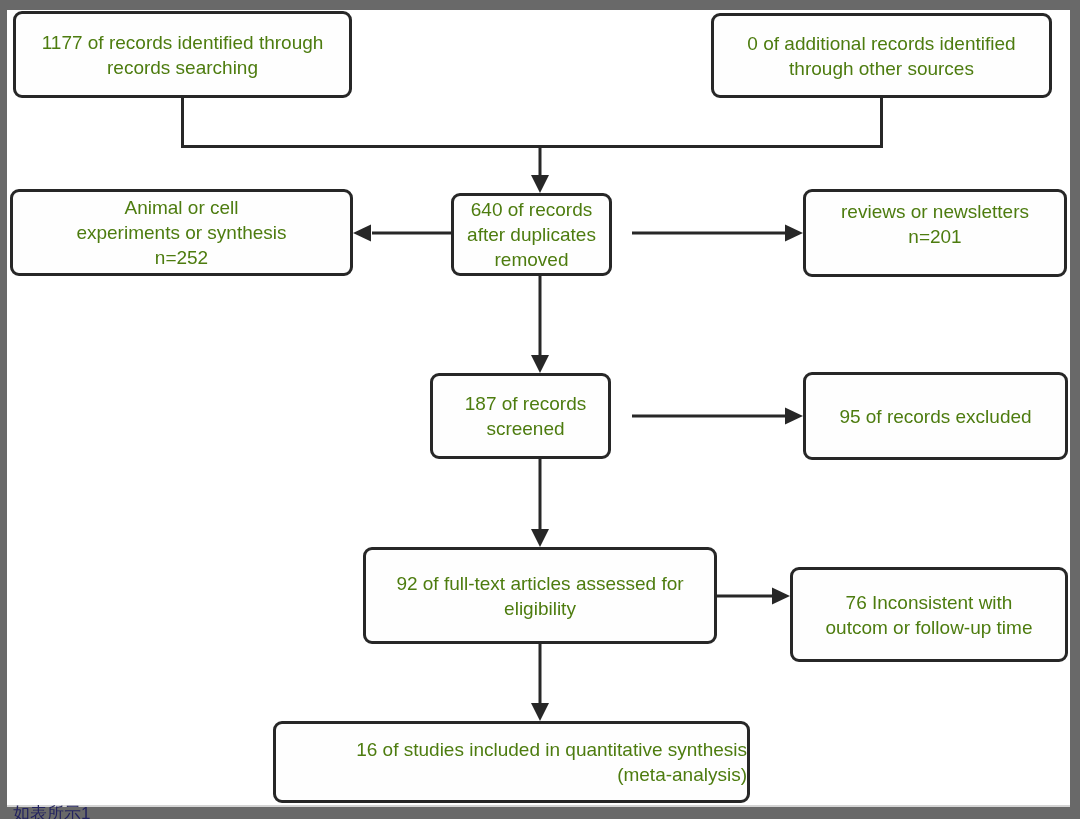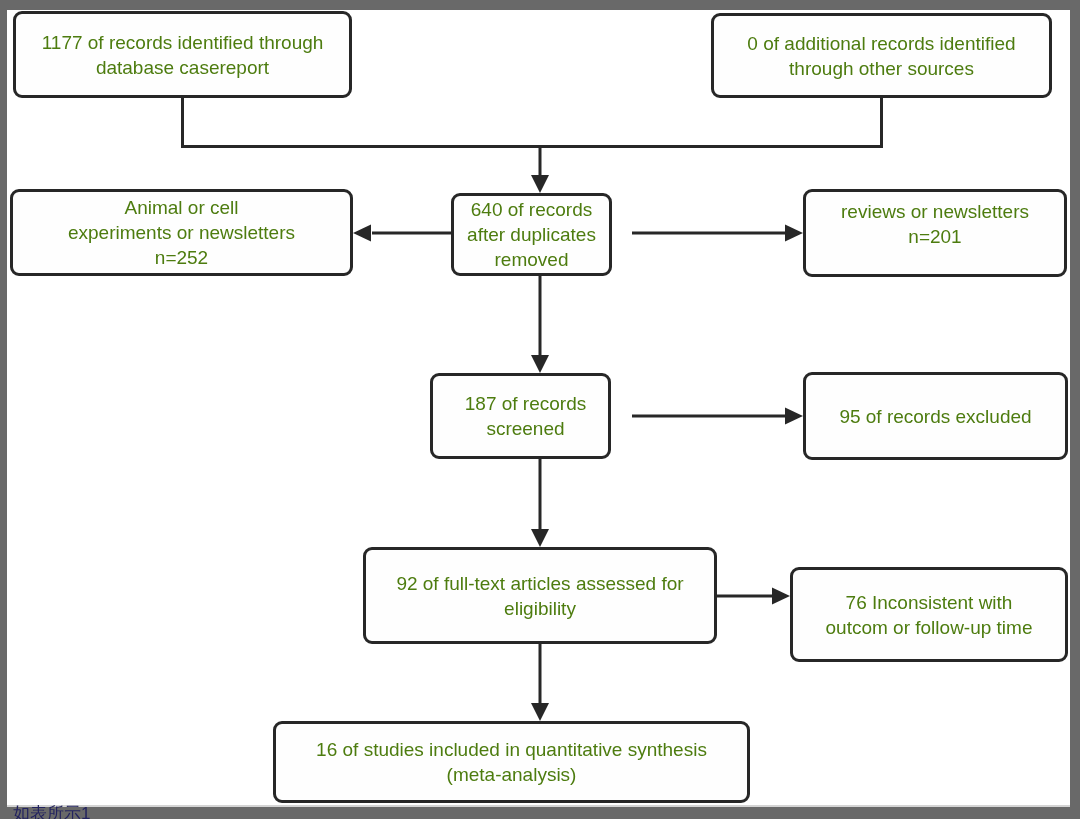--- a/index.html
+++ b/index.html
@@ -55,21 +55,21 @@
   
   .n0  { left:13px;  top:11px;  width:339px; height:87px; }
   .n1  { left:711px; top:13px;  width:341px; height:85px; }
   .n2  { left:10px;  top:189px; width:343px; height:87px; }
   .n3  { left:451px; top:193px; width:161px; height:83px; }
   .n4  { left:803px; top:189px; width:264px; height:88px; }
   .n5  { left:430px; top:373px; width:181px; height:86px;padding-left:10px; }
   .n6  { left:803px; top:372px; width:265px; height:88px; }
   .n7  { left:363px; top:547px; width:354px; height:97px; }
   .n8  { left:790px; top:547px; width:278px; height:95px;margin-top:20px; }
-  .n9  { left:273px; top:721px; width:477px; height:82px; }
+  .n9  { left:273px; top:721px; width:477px; height:82px;align-items:flex-end; }
 </style>
 </head>
 <body>
 
 <div class="stage">
   <div class="panel"></div>
 
   <svg class="connectors" viewBox="0 0 1080 819" xmlns="http://www.w3.org/2000/svg">
     <g stroke="#272727" stroke-width="3" fill="none">
       <path d="M182.5 97 L182.5 146.5 L881.5 146.5 L881.5 97"></path>
@@ -89,31 +89,31 @@
       <polygon points="540,373 531,355 549,355"></polygon>
       <polygon points="803,416 785,407.5 785,424.5"></polygon>
       <polygon points="540,547 531,529 549,529"></polygon>
       <polygon points="790,596 772,587.5 772,604.5"></polygon>
       <polygon points="540,721 531,703 549,703"></polygon>
     </g>
   </svg>
 
   <div class="node n0">
     <div class="line">1177 of records identified through</div>
-    <div class="line">database casereport</div>
+    <div class="line">records searching</div>
   </div>
 
   <div class="node n1">
     <div class="line">0 of additional records identified</div>
     <div class="line">through other sources</div>
   </div>
 
   <div class="node n2">
     <div class="line">Animal or cell</div>
-    <div class="line">experiments or newsletters</div>
+    <div class="line">experiments or synthesis</div>
     <div class="line">n=252</div>
   </div>
 
   <div class="node n3">
     <div class="line">640 of records</div>
     <div class="line">after duplicates</div>
     <div class="line">removed</div>
   </div>
 
   <div class="node n4 top-align">

